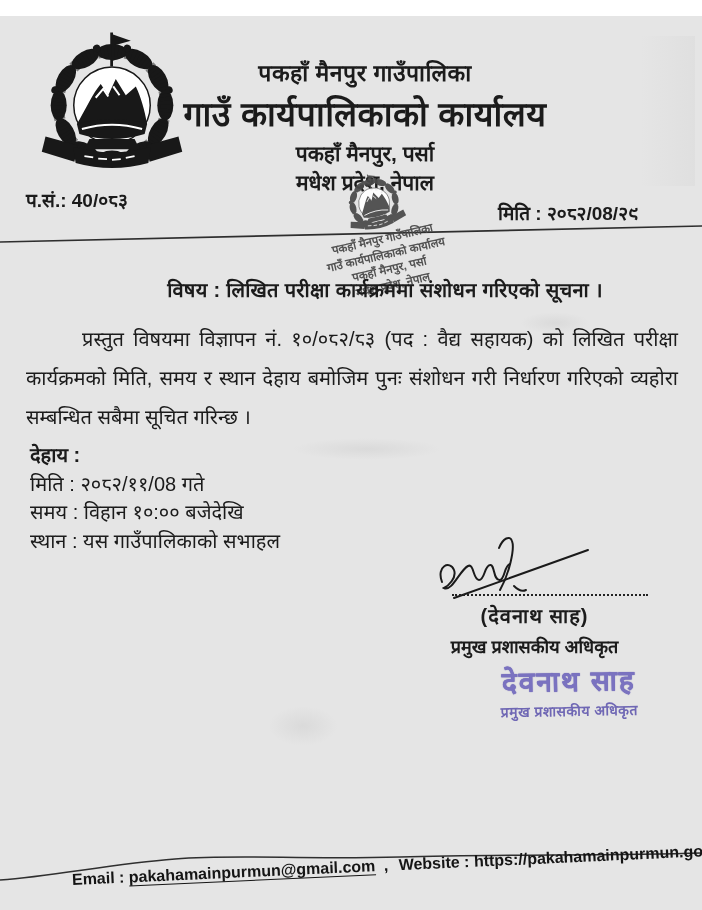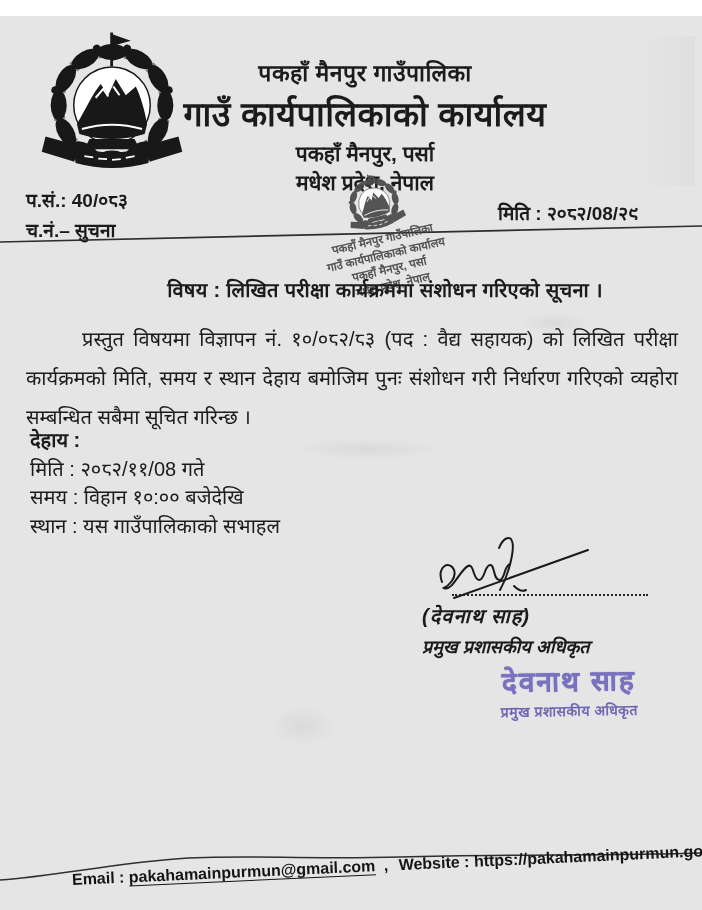--- a/index.html
+++ b/index.html
@@ -44,26 +44,26 @@
   .subject {
     position:absolute; left:0; top:260px; width:100%;
     text-align:center; font-size:20px; font-weight:800; letter-spacing:.3px;padding-left:34px;
   }
   .body-par {
     position:absolute; left:26px; top:304px; width:652px;
     font-size:20px; line-height:39px; text-align:justify; text-indent:56px;
     font-weight:500;
   }
   
-  .details { position:absolute; left:30px; top:410px; font-size:20px; line-height:28.5px; font-weight:500; white-space:nowrap; }
+  .details { position:absolute; left:30px; top:425px; font-size:20px; line-height:28.5px; font-weight:500; white-space:nowrap; }
   .details .d-head { font-weight:800; }
   
   .sig-svg   { position:absolute; left:426px; top:516px; width:225px; height:72px; }
   .sig-dots  { position:absolute; left:452px; top:560px; width:196px; height:18px; border-bottom:2.4px dotted #222; }
-  .sig-block { position:absolute; left:422px; top:586px; width:225px; text-align:left;font-style:italic; }
+  .sig-block { position:absolute; left:422px; top:586px; width:225px; text-align:center; }
   .sig-name  { font-size:20px; font-weight:700; letter-spacing:1px; }
   .sig-title { font-size:18px; font-weight:700; margin-top:5px; }
   
   .name-stamp { position:absolute; left:460px; top:645px; width:218px; text-align:center; transform:rotate(-1deg); }
   .ns-name  {
     font-size:28px; font-weight:800; letter-spacing:2px;
     color:#7a72c0; text-shadow:0 0 1px #5a50a8;
   }
   .ns-title { font-size:14px; font-weight:700; color:#6f67b4; margin-top:2px; letter-spacing:.5px; }
   
@@ -147,21 +147,20 @@
 
   <div class="letterhead">
     <div class="lh-muni">पकहाँ मैनपुर गाउँपालिका</div>
     <div class="lh-office">गाउँ कार्यपालिकाको कार्यालय</div>
     <div class="lh-addr">पकहाँ मैनपुर, पर्सा</div>
     <div class="lh-prov">मधेश प्रदेश, नेपाल</div>
   </div>
 
   <div class="refblock">
     <div>प.सं.: 40/०८३</div>
-    <div>च.नं.– सुचना</div>
   </div>
   <div class="dateline">मिति : २०८२/08/२९</div>
 
   <svg class="rule-svg">
     <line x1="0" y1="30" x2="702" y2="14" stroke="#2e2e2e" stroke-width="1.7"></line>
   </svg>
 
   <div class="round-stamp">
     <div class="stamp-emblem">
       <svg viewBox="0 0 120 118">

